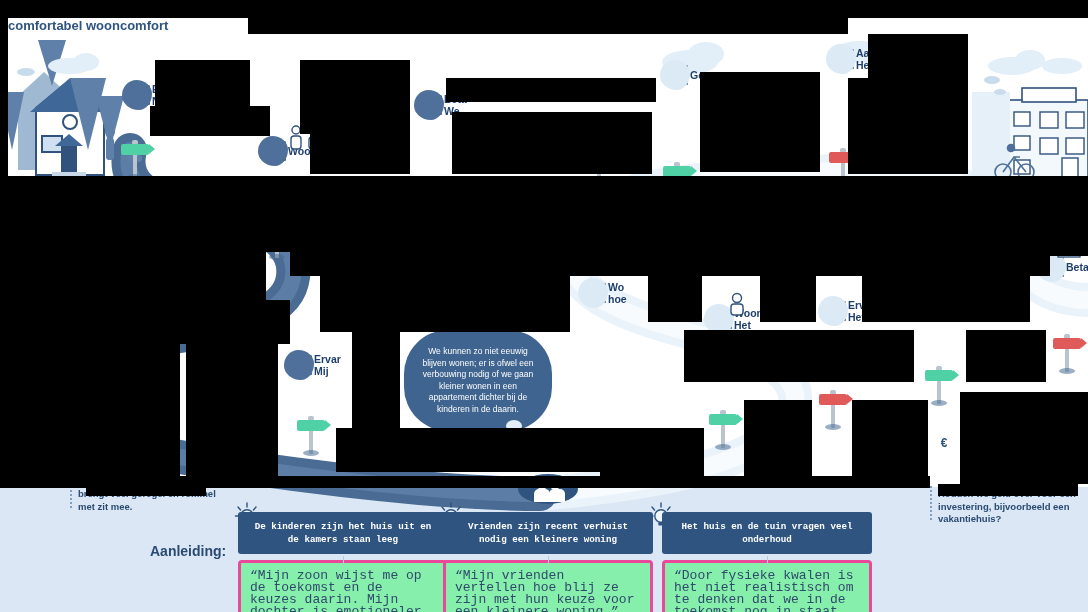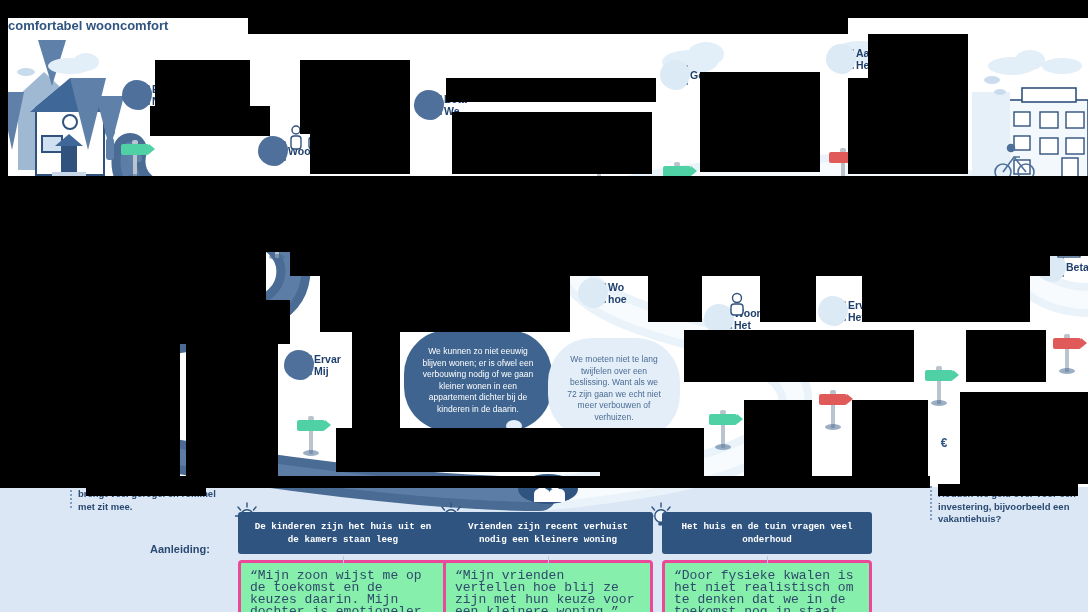--- a/index.html
+++ b/index.html
@@ -38,21 +38,21 @@
   .cloudlab .txt{font-size:10.5px;font-weight:bold;color:#1f3f6b;line-height:12px;margin-left:2px;white-space:pre-line;}
 
   
   .bubble{position:absolute;display:flex;align-items:center;justify-content:center;text-align:center;}
   .bubble .body{border-radius:44px;padding:16px 18px;font-size:8.5px;line-height:11.5px;}
   .bubble.dark .body{background:#3e648f;color:#ffffff;}
   .bubble.lite .body{background:#e3eef8;color:#4a6b93;}
   .bub-dot{position:absolute;border-radius:50%;}
 
   
-  .aanleiding{position:absolute;left:150px;top:543px;font-size:11px;font-weight:bold;color:#2a4a73;}
+  .aanleiding{position:absolute;left:150px;top:543px;font-size:14px;font-weight:bold;color:#2a4a73;}
   .card{position:absolute;width:210px;font-family:Liberation Mono, monospace;}
   .card .head{background:#2f5480;color:#fff;font-size:9.2px;font-weight:bold;line-height:13px;
       text-align:center;padding:8px 10px;border-radius:3px;}
   .card .quote{margin-top:6px;background:#86efac;border:3px solid #ec4899;border-radius:4px;
       padding:7px 9px;font-size:13px;line-height:12px;color:#2f4a6b;}
   .card .connector{position:absolute;left:50%;top:44px;width:1px;height:10px;background:#b9cbde;}
   .bulb{position:absolute;width:26px;height:26px;}
 
   .corner-note{position:absolute;font-size:9.5px;line-height:12.5px;color:#2a4a73;font-weight:bold;}
   .dotline{position:absolute;border-left:2px dotted #7e9ec2;}
@@ -344,23 +344,20 @@
   </svg>
 
   <div class="bubble dark" style="left:404px;top:330px;width:148px">
     <div class="body">We kunnen zo niet eeuwig blijven wonen; er is ofwel een verbouwing nodig of we gaan kleiner wonen in een appartement dichter bij de kinderen in de daarin.</div>
   </div>
   <div class="bub-dot" style="left:506px;top:420px;width:16px;height:12px;background:#e3eef8"></div>
   <div class="bub-dot" style="left:496px;top:436px;width:11px;height:9px;background:#e3eef8"></div>
   <div class="bub-dot" style="left:524px;top:444px;width:13px;height:10px;background:#e3eef8"></div>
   <div class="bub-dot" style="left:542px;top:462px;width:10px;height:8px;background:#e3eef8"></div>
 
-  <div class="bubble lite" style="left:548px;top:338px;width:132px">
-    <div class="body">We moeten niet te lang twijfelen over een beslissing. Want als we 72 zijn gaan we echt niet meer verbouwen of verhuizen.</div>
-  </div>
 
   <div style="position:absolute;left:518px;top:474px;width:60px;height:30px;background:#2f5480;border-radius:50%;">
     <svg viewBox="0 0 60 30" style="width:60px;height:30px">
       <circle cx="24" cy="11" r="5" fill="#fff"></circle>
         <circle cx="37" cy="11" r="5" fill="#fff"></circle>
       <path d="M16 28 v-8 a5 5 0 0 1 5-5 h6 a5 5 0 0 1 5 5 v8z" fill="#fff"></path>
       <path d="M31 28 v-8 a5 5 0 0 1 5-5 h6 a5 5 0 0 1 5 5 v8z" fill="#fff"></path>
     </svg>
   </div>
 

